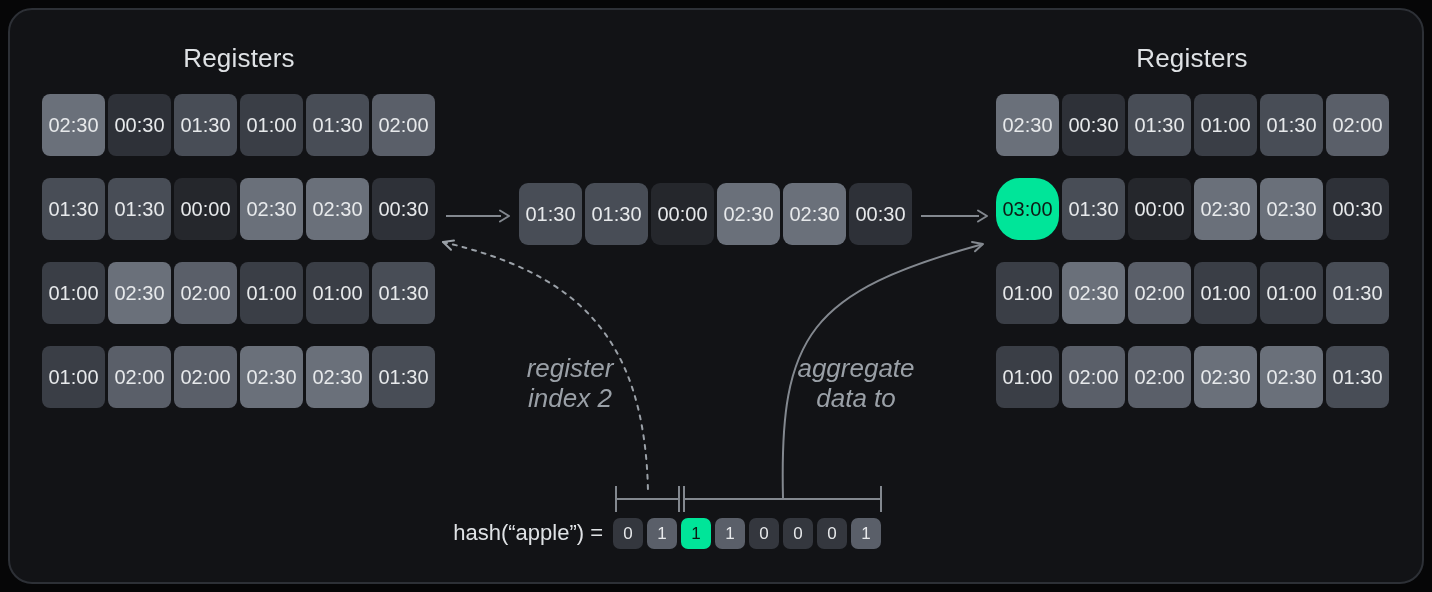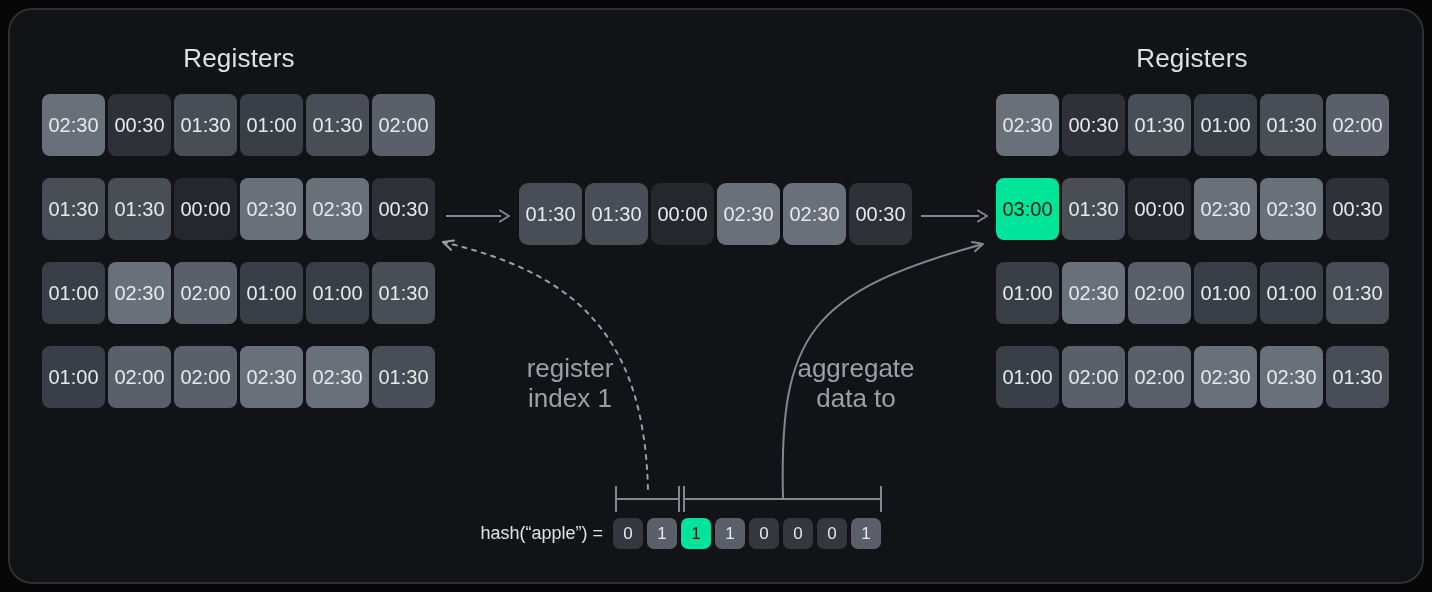--- a/index.html
+++ b/index.html
@@ -20,33 +20,33 @@
   .grid{
     position:absolute;display:grid;
     grid-template-columns:repeat(6,63px);grid-auto-rows:62px;
     column-gap:3px;row-gap:22px;
   }
   .cell{
     width:63px;height:62px;border-radius:8px;
     display:flex;align-items:center;justify-content:center;
     font-size:20px;color:#e7e9eb;
   }
-  .cell.hl{color:#0d1a14;font-weight:500;}
+  .cell.hl{color:#0d1a14;font-weight:500;border-radius:24px;}
   .mrow{
     position:absolute;left:519px;top:183px;display:flex;gap:3px;
   }
   .mrow .cell{border-radius:9px;}
   .overlay{position:absolute;left:0;top:0;pointer-events:none;}
   .flabel{
     position:absolute;top:353px;width:220px;text-align:center;
-    font-size:26px;line-height:30px;color:#9aa0a7;
+    font-size:26px;line-height:30px;color:#9aa0a7;font-style:italic;
   }
   .hash-label{
     position:absolute;left:380px;top:517px;width:223px;height:32px;
-    line-height:32px;text-align:right;font-size:18px;color:#dfe2e5;
+    line-height:32px;text-align:right;font-size:22px;color:#dfe2e5;
   }
   .bits{
     position:absolute;left:613px;top:518px;display:flex;gap:4px;
   }
   .bit{
     width:30px;height:31px;border-radius:7px;
     display:flex;align-items:center;justify-content:center;
     font-size:17px;color:#e7e9eb;
   }
   .bit.hl{color:#0d1a14;font-weight:500;}
@@ -158,21 +158,21 @@
     </g>
     <g>
       <line class="solid-line" x1="684" y1="486" x2="684" y2="512"></line>
       <line class="solid-line" x1="881" y1="486" x2="881" y2="512"></line>
       <line class="solid-line" x1="684" y1="499" x2="881" y2="499"></line>
     </g>
   </svg>
 
   <div class="flabel" style="left:460px;">
     <div>register</div>
-    <div>index 1</div>
+    <div>index 2</div>
   </div>
   <div class="flabel" style="left:746px;">
     <div>aggregate</div>
     <div>data to</div>
   </div>
 
   <div class="hash-label">hash(“apple”) =</div>
   <div id="bits" class="bits">
       <div class="bit" style="background: rgb(52, 55, 62);">0</div>
       <div class="bit" style="background: rgb(90, 95, 105);">1</div>

